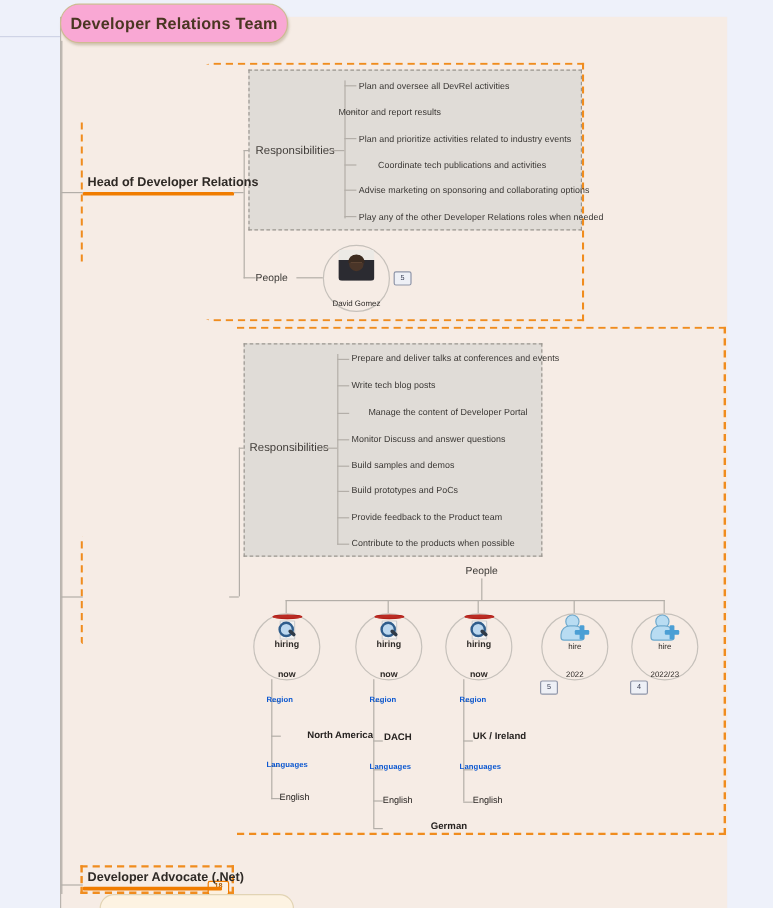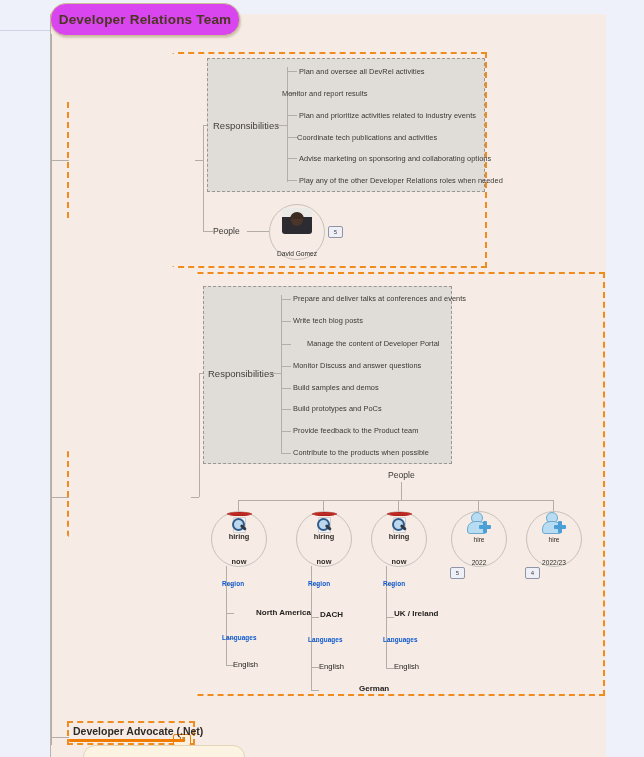--- a/index.html
+++ b/index.html
@@ -21,21 +21,21 @@
     position:absolute;left:0;top:0;width:50px;height:757px;
     background:#eef1fa;border-bottom:1px solid #d9dcea;
   }
   .gutter-line{
     position:absolute;left:0;top:30px;width:50px;height:1px;background:#cfd4e6;
   }
 
   
   .root-node{
     position:absolute;left:50px;top:3px;width:188px;height:31px;
-    background:#d946ef;
+    background:#f9a8d4;
     border:1.5px solid #cdbb92;
     border-radius:16px;
     box-shadow:1px 2px 2px rgba(120,100,60,.28);
     display:flex;align-items:center;justify-content:center;
     z-index:12;
   }
   .root-node span{
     font-size:13.5px;font-weight:bold;color:#4a3622;letter-spacing:.2px;
   }
 
@@ -187,39 +187,43 @@
 
   <div class="region region-1"></div>
   <div class="region region-2"></div>
   <div class="region region-3"></div>
 
   <div class="vline" style="left:51px;top:34px;height:711px;background:#b3aea8;"></div>
   <div class="hline" style="left:51px;top:160px;width:18px;"></div>
   <div class="hline" style="left:51px;top:497px;width:18px;"></div>
   <div class="hline" style="left:51px;top:737px;width:18px;"></div>
 
+  <div class="branch" style="left:69px;top:145px;width:126px;height:18px;">
+    <div class="txt">Head of Developer Relations</div>
+    <div class="ul"></div>
+  </div>
 
   <div class="hline" style="left:195px;top:160px;width:8px;"></div>
   <div class="vline" style="left:203px;top:125px;height:107px;"></div>
   <div class="hline" style="left:203px;top:125px;width:10px;"></div>
   <div class="hline" style="left:203px;top:231px;width:10px;"></div>
 
   <div class="resp-panel" style="left:207px;top:58px;width:278px;height:134px;"></div>
   <div class="resp-title" style="left:213px;top:120px;">Responsibilities</div>
   <div class="vline" style="left:287px;top:67px;height:115px;"></div>
   <div class="hline" style="left:275px;top:125px;width:12px;"></div>
 
   <div class="hline" style="left:287px;top:71px;width:10px;"></div>
   <div class="resp-item" style="left:299px;top:67px;text-align:center;">Plan and oversee all DevRel activities</div>
   <div class="hline" style="left:287px;top:93px;width:10px;"></div>
   <div class="resp-item" style="left:282px;top:89px;">Monitor and report results</div>
   <div class="hline" style="left:287px;top:115px;width:10px;"></div>
   <div class="resp-item" style="left:299px;top:111px;">Plan and prioritize activities related to industry events</div>
   <div class="hline" style="left:287px;top:137px;width:10px;"></div>
-  <div class="resp-item" style="left:297px;top:133px;">Coordinate tech publications and activities</div>
+  <div class="resp-item" style="left:315px;top:133px;">Coordinate tech publications and activities</div>
   <div class="hline" style="left:287px;top:158px;width:10px;"></div>
   <div class="resp-item" style="left:299px;top:154px;">Advise marketing on sponsoring and collaborating options</div>
   <div class="hline" style="left:287px;top:180px;width:10px;"></div>
   <div class="resp-item" style="left:299px;top:176px;">Play any of the other Developer Relations roles when needed</div>
 
   <div class="cap" style="left:213px;top:226px;">People</div>
   <div class="hline" style="left:247px;top:231px;width:22px;"></div>
 
   <div class="person" style="left:269px;top:204px;">
     <div class="photo"></div>

